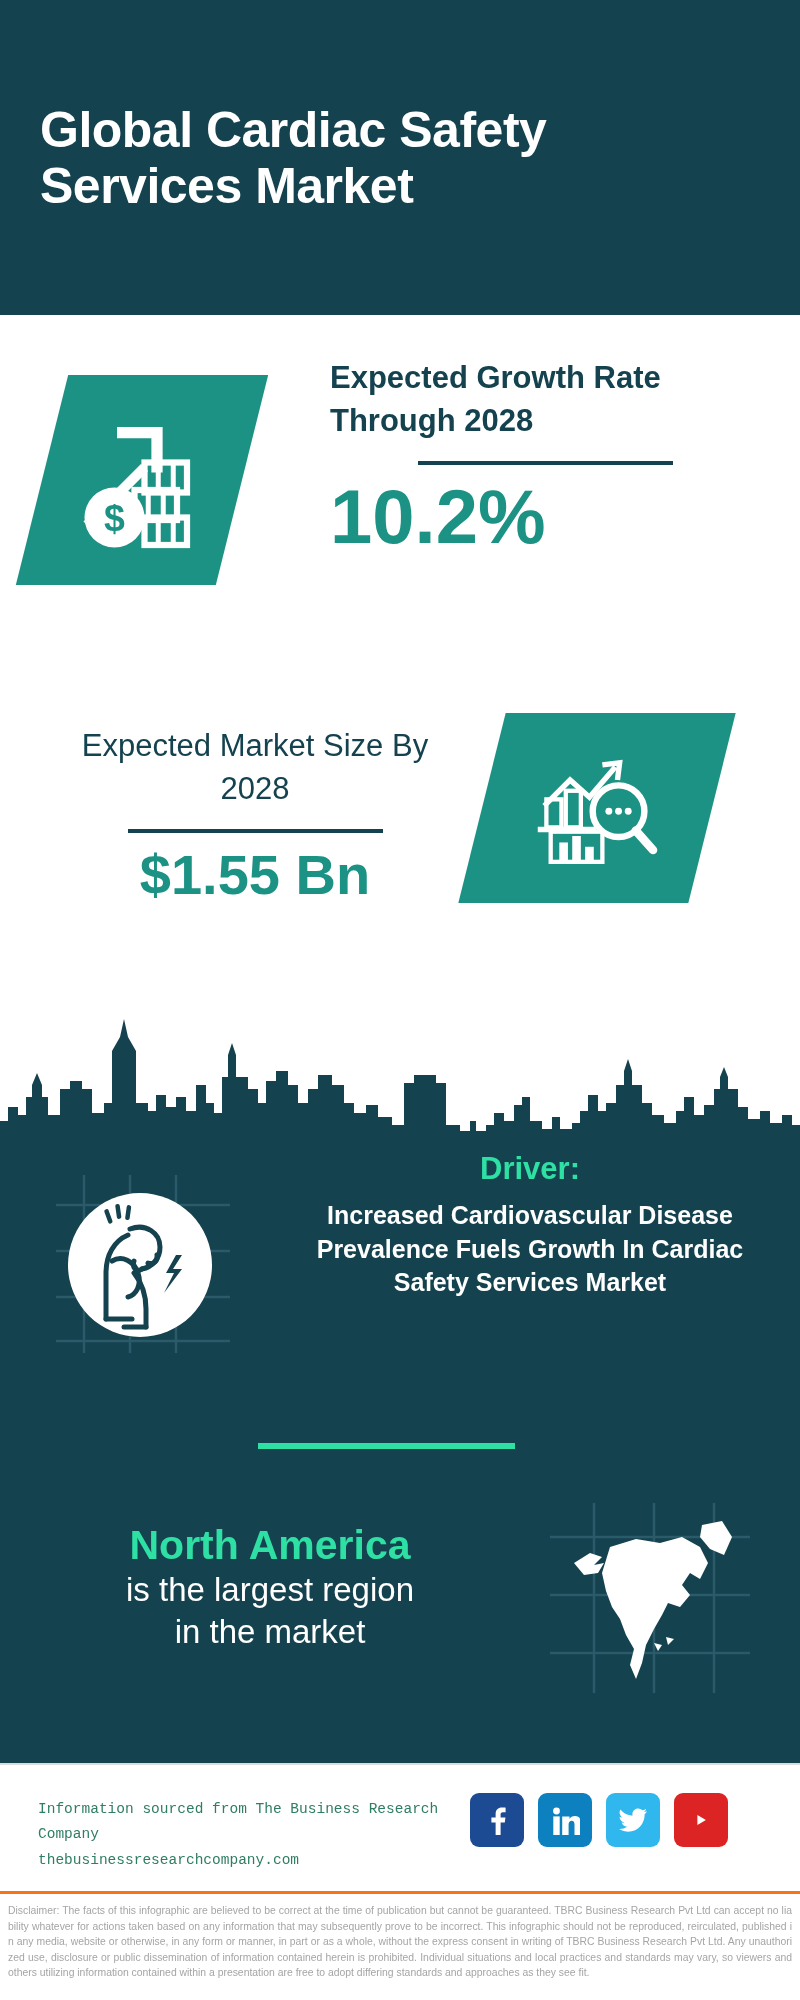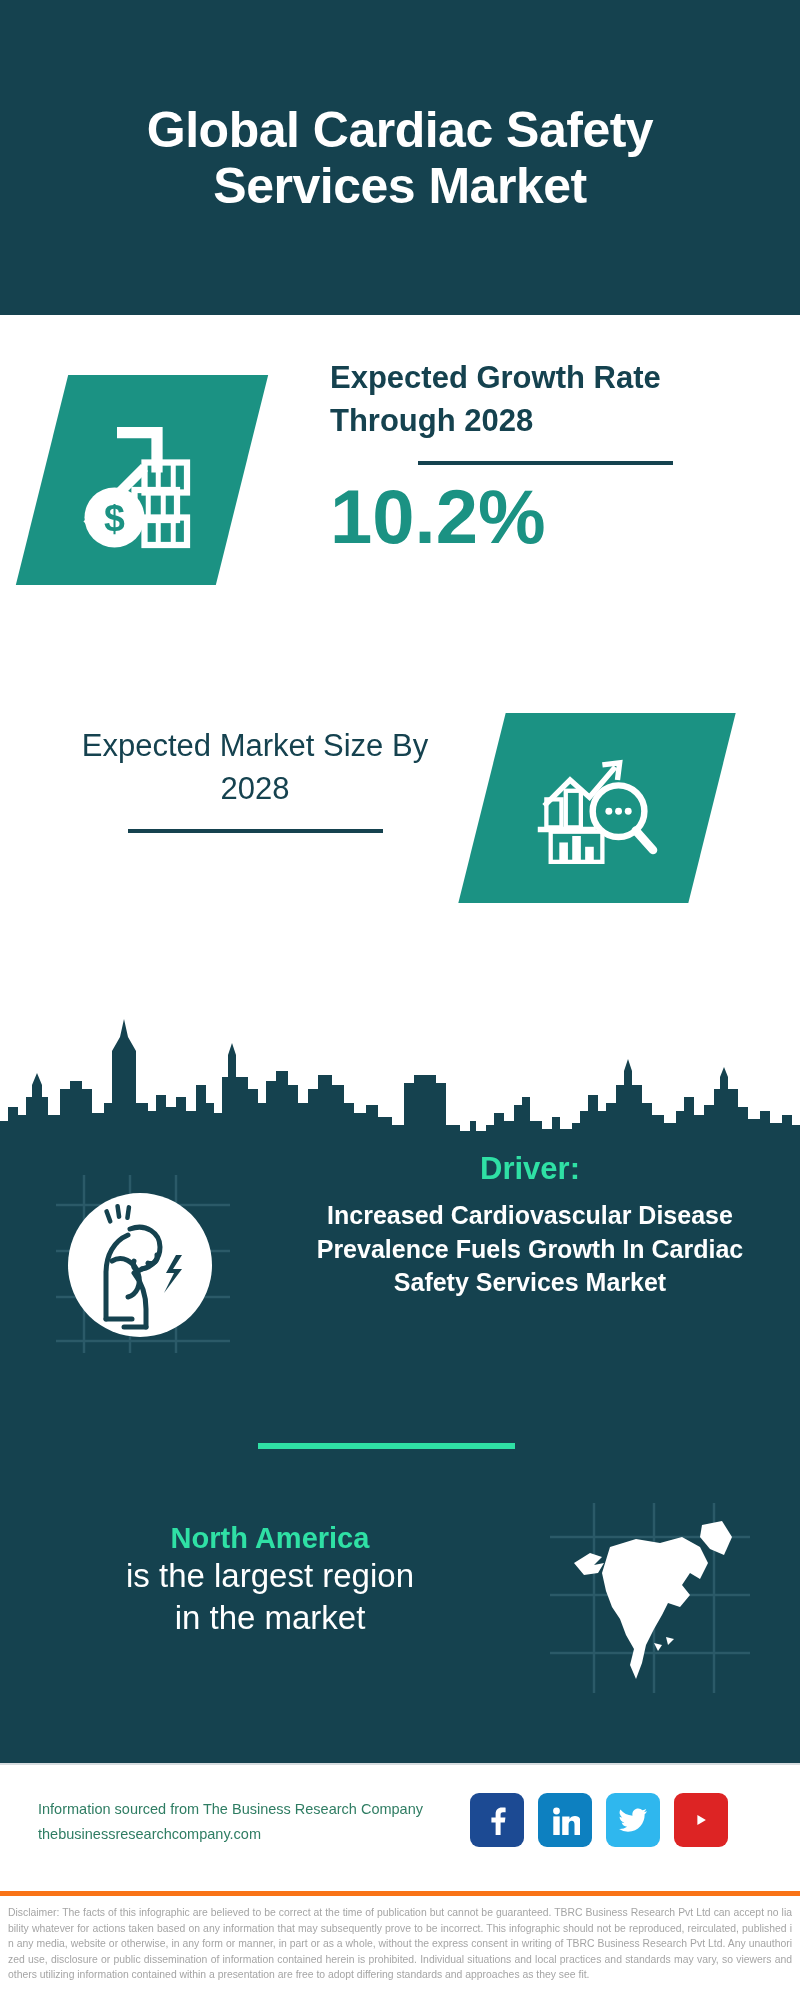--- a/index.html
+++ b/index.html
@@ -11,21 +11,21 @@
   }
   .sheet { position:relative; width:800px; height:2000px; background:#fff; }
 
   
   .header {
     position:absolute; left:0; top:0; width:800px; height:315px;
     background:#15424f; display:flex; align-items:center; justify-content:center;
   }
   .header-title {
     color:#ffffff; font-weight:bold; font-size:50px; line-height:1.12;
-    text-align:center; letter-spacing:-0.5px; padding:0 40px;
+    text-align:left; letter-spacing:-0.5px; padding:0 40px;
   }
 
   
   .sec-growth {
     position:absolute; left:0; top:315px; width:800px; height:350px;
     display:flex; align-items:center;
   }
   .paral-left {
     position:absolute; left:42px; top:60px;
     width:200px; height:210px; background:#1b9283;
@@ -69,46 +69,46 @@
   .driver-row { position:absolute; left:0; top:18px; width:800px; height:250px; }
   .driver-icon { position:absolute; left:48px; top:18px; width:190px; height:190px; }
   .driver-text { position:absolute; left:300px; top:0px; width:460px; text-align:center; }
   .driver-head { color:#2fe0a5; font-weight:bold; font-size:31px; margin-bottom:12px; }
   .driver-body { color:#ffffff; font-weight:bold; font-size:25px; line-height:1.34; }
   .rule-green {
     position:absolute; left:258px; top:310px; width:257px; height:6px; background:#2fe0a5;
   }
   .region-row { position:absolute; left:0; top:360px; width:800px; height:220px; }
   .region-text { position:absolute; left:35px; top:28px; width:470px; text-align:center; }
-  .region-name { color:#2fe0a5; font-weight:bold; font-size:29px; line-height:1.18; }
+  .region-name { color:#2fe0a5; font-weight:bold; font-size:41px; line-height:1.18; }
   .region-sub { color:#ffffff; font-size:33px; line-height:1.26; }
   .region-map { position:absolute; left:550px; top:10px; width:200px; height:190px; }
 
   
   .footer {
     position:absolute; left:0; top:1763px; width:800px; height:128px;
     background:#ffffff; border-top:2px solid #d8dde0;
   }
   .src-text { position:absolute; left:38px; top:32px; width:420px; }
-  .src-line { color:#2f7d63; font-size:14.5px; line-height:1.75; }
+  .src-line { color:#2f7d63; font-size:14.5px; line-height:1.75;font-family:Liberation Mono, monospace; }
   .social { position:absolute; left:470px; top:28px; display:flex; gap:14px; }
   .sicon {
     width:54px; height:54px; border-radius:9px;
     display:flex; align-items:center; justify-content:center;
     color:#fff; font-weight:bold;
   }
   .sicon.fb { background:#1c4a93; }
   .sicon.li { background:#0d80c0; }
   .sicon.tw { background:#2fb7ee; }
   .sicon.yt { background:#dd2424; }
 
   
   .disclaimer {
     position:absolute; left:0; top:1891px; width:800px; height:109px;
-    background:#ffffff; border-top:5px solid #f97316; padding:9px 8px 0 8px;
+    background:#ffffff; border-top:3px solid #f97316; padding:9px 8px 0 8px;
   }
   .disclaimer p {
     color:#a5a5a5; font-size:10.4px; line-height:1.5; text-align:justify;
     word-break:break-all;
   }
 </style>
 </head>
 <body>
 
 <div class="sheet">
@@ -146,20 +146,21 @@
       <div class="growth-label">Expected Growth Rate Through 2028</div>
       <div class="rule-dark"></div>
       <div class="growth-value">10.2%</div>
     </div>
   </div>
 
   <div class="sec-size">
     <div class="size-text">
       <div class="size-label">Expected Market Size By 2028</div>
       <div class="rule-dark"></div>
+      <div class="size-value">$1.55 Bn</div>
     </div>
 
     <div class="paral-right">
       <div class="glyph">
         <svg width="140" height="130" viewBox="0 0 130 120" aria-hidden="true">
 
           <path d="M16 58 L40 34 L58 50 L82 22" stroke="#fff" stroke-width="5" fill="none"></path>
           <path d="M70 20 L86 18 L84 34" stroke="#fff" stroke-width="5" fill="none"></path>
 
           <rect x="18" y="52" width="14" height="26" fill="none" stroke="#fff" stroke-width="4"></rect>

